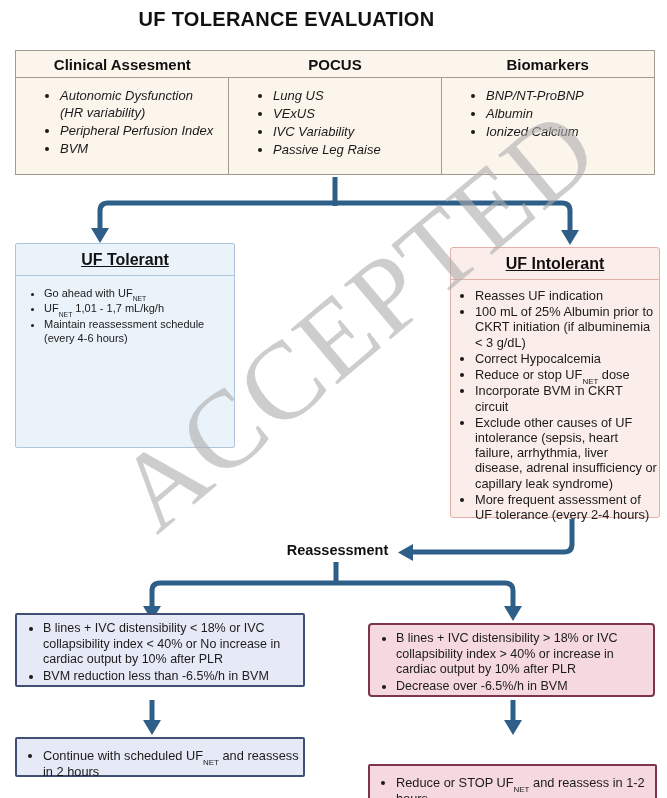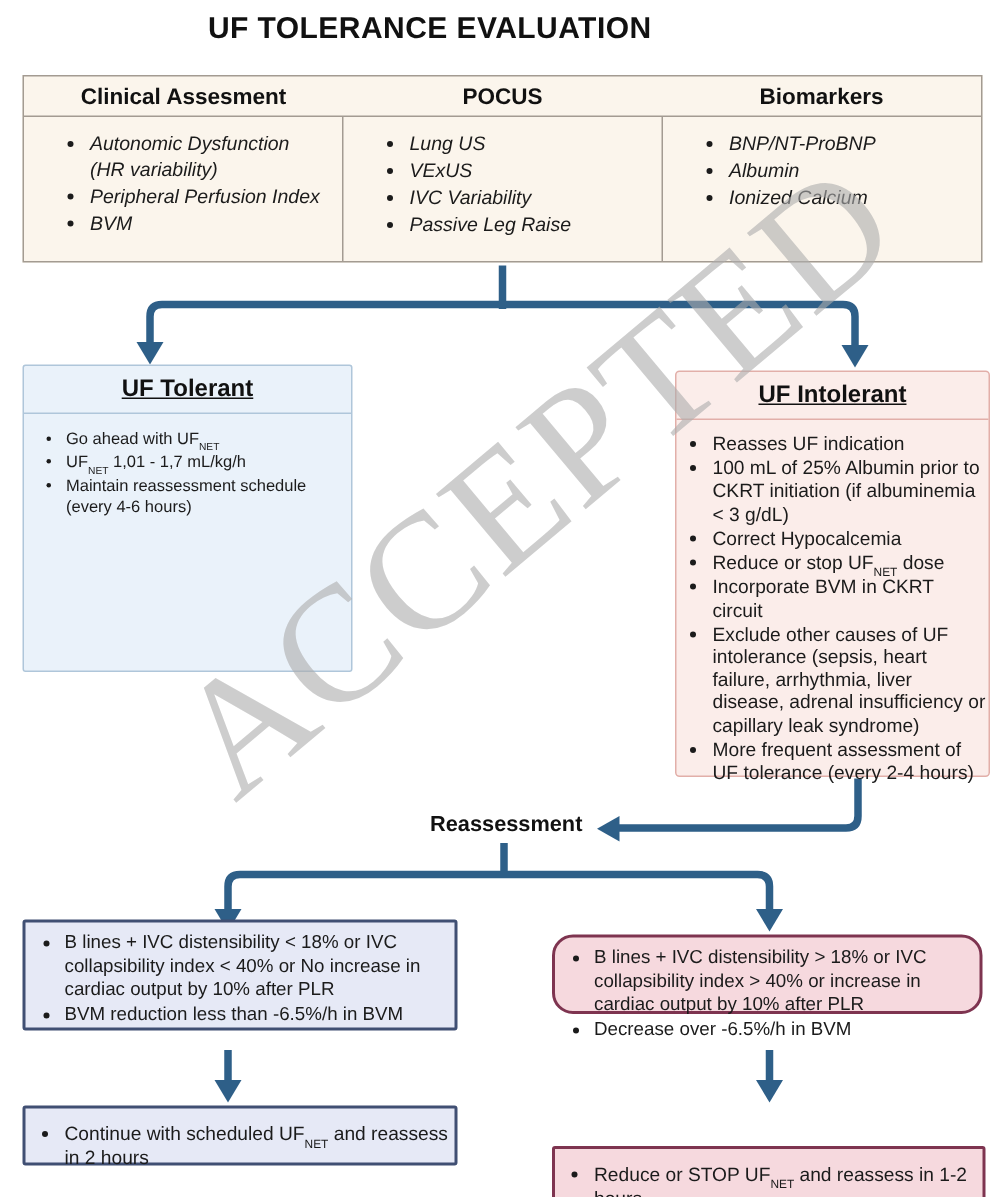--- a/index.html
+++ b/index.html
@@ -60,22 +60,22 @@
     position:absolute;left:260px;top:542px;width:155px;z-index:2;
     text-align:center;font-weight:bold;font-size:14.5px;color:#111;
   }
 
   
   .crit-left{
     left:15px;top:613px;width:290px;height:74px;
     background:var(--criteria-left-bg);border:2px solid var(--criteria-left-border);border-radius:2px;
   }
   .crit-right{
-    left:368px;top:623px;width:287px;height:53px;
-    background:var(--criteria-right-bg);border:2px solid var(--criteria-right-border);border-radius:14px;
+    left:368px;top:623px;width:287px;height:74px;
+    background:var(--criteria-right-bg);border:2px solid var(--criteria-right-border);border-radius:4px;
   }
   .out-left{
     left:15px;top:737px;width:290px;height:40px;
     background:var(--criteria-left-bg);border:2px solid var(--criteria-left-border);border-radius:2px;
   }
   .out-right{
     left:368px;top:736px;width:289px;height:49px;
     background:var(--criteria-right-bg);border:2px solid var(--criteria-right-border);border-radius:2px;margin-top:28px;
   }
   .crit-left ul,.crit-right ul{padding:6px 4px 0 26px;font-size:12.5px;line-height:1.24;}

